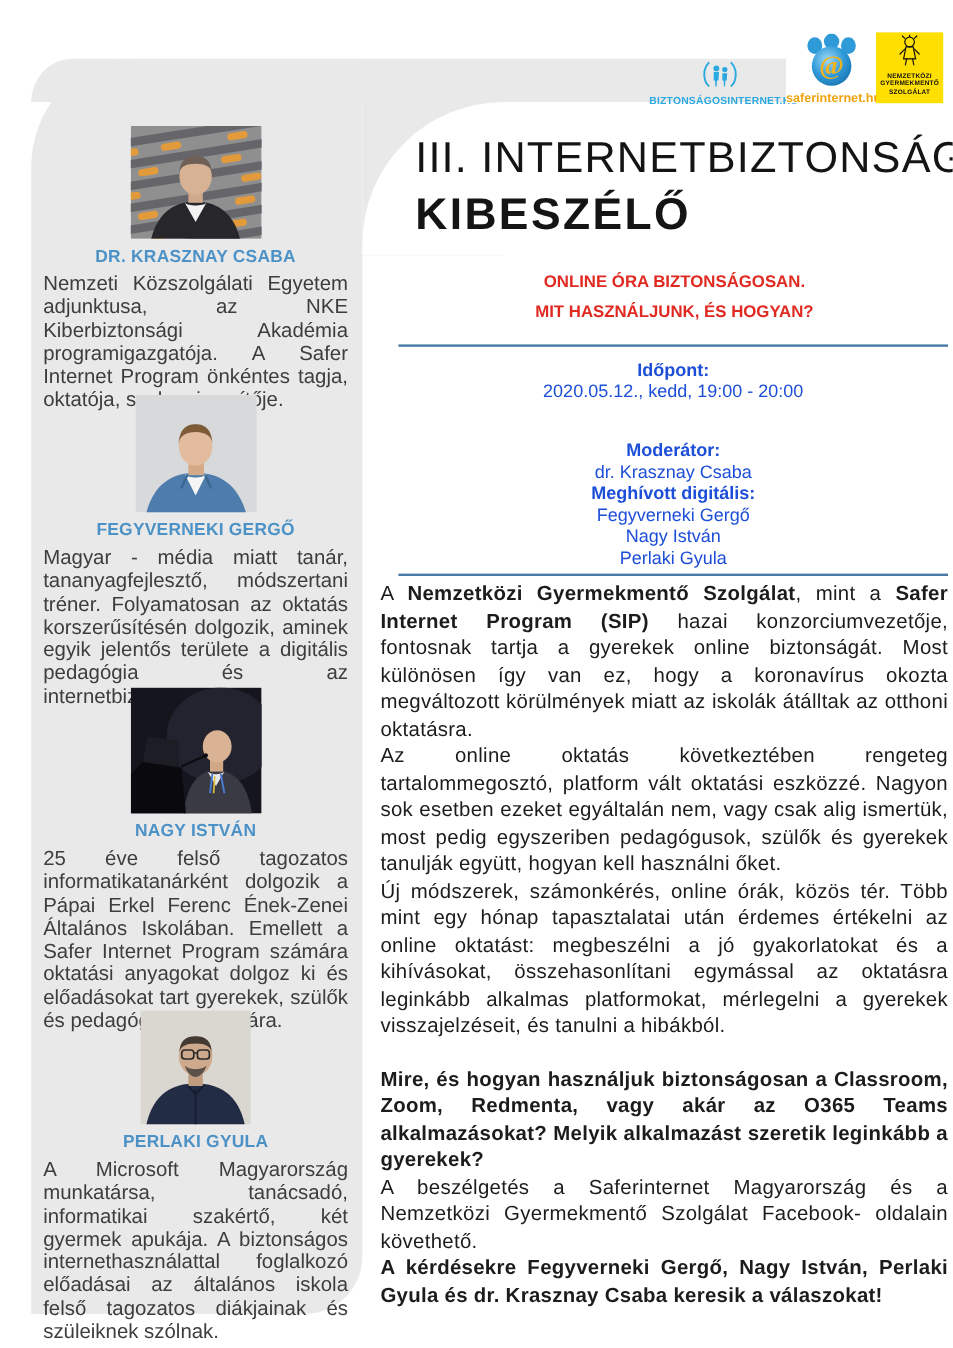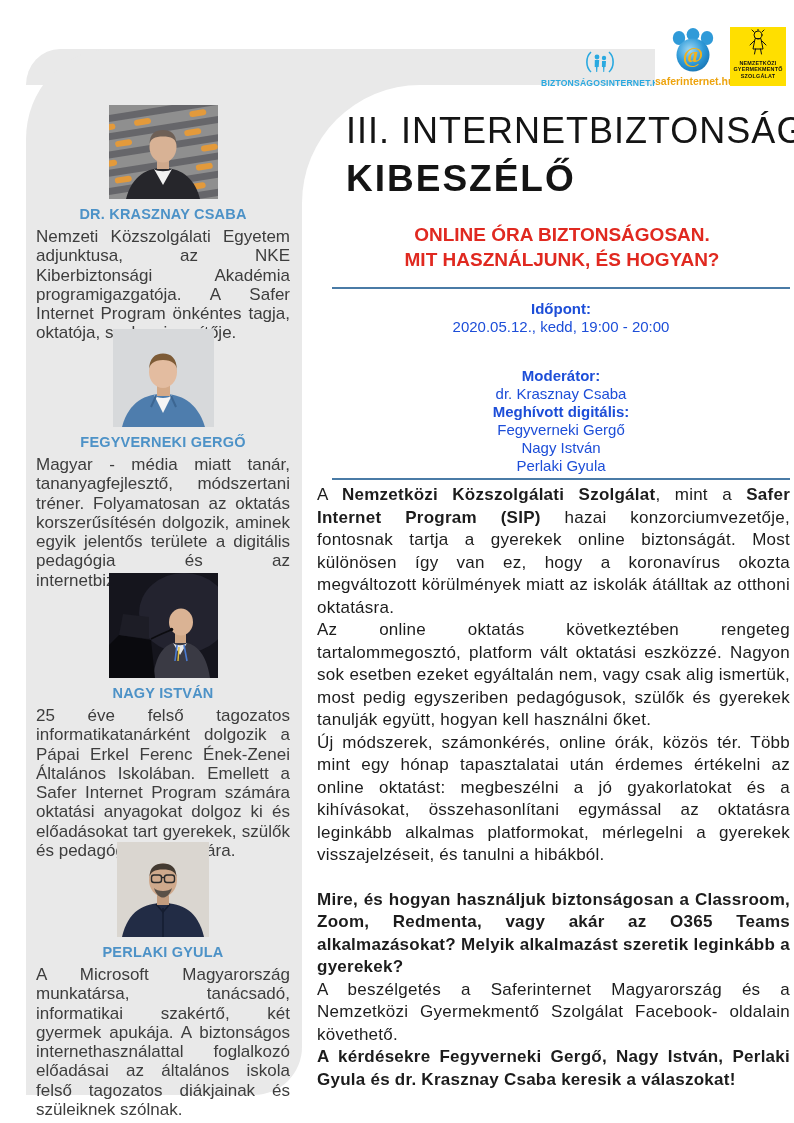--- a/index.html
+++ b/index.html
@@ -32,21 +32,21 @@
   .logo-safer { position:absolute; left:655px; top:28px; width:75px; height:58px; background:#fff; text-align:center; z-index:5; }
   .logo-safer .lbl { font-size:10.5px; font-weight:bold; color:#eda40f; white-space:nowrap; margin-top:-3px; }
   .logo-ngysz { position:absolute; left:730px; top:27px; width:56px; height:59px; background:#ffdf00; z-index:5; text-align:center; }
   .logo-ngysz .lbl { font-size:5.4px; font-weight:bold; color:#111; line-height:6.4px; letter-spacing:.2px; margin-top:1px; }
   
   .title { position:absolute; left:346px; top:110px; z-index:3; color:#141414; }
   .title .t1 { font-size:36px; font-weight:400; letter-spacing:1px; white-space:nowrap; }
   .title .t2 { font-size:37px; font-weight:700; letter-spacing:2px; margin-top:6px; white-space:nowrap; }
   .subtitle {
     position:absolute; left:330px; top:222px; width:464px; z-index:3;
-    text-align:center; color:#e02920; font-weight:700; font-size:19px; line-height:25px;
+    text-align:center; color:#e02920; font-weight:700; font-size:14px; line-height:25px;
   }
   .rule { position:absolute; height:0; border-top:2px solid #4a7ba6; z-index:3; }
   #rule1 { left:332px; top:287px; width:458px; }
   #rule2 { left:332px; top:478px; width:458px; }
   
   .event { position:absolute; left:330px; top:300px; width:462px; z-index:3;
            text-align:center; font-size:15px; line-height:18px; color:#1d4ed8; }
   .event .b { font-weight:700; }
   .event .spacer { height:31px; }
   
@@ -144,21 +144,21 @@
     <div>dr. Krasznay Csaba</div>
     <div class="b">Meghívott digitális:</div>
     <div>Fegyverneki Gergő</div>
     <div>Nagy István</div>
     <div>Perlaki Gyula</div>
   </div>
 
   <div class="rule" id="rule2"></div>
 
   <div class="body-col" id="body-paragraphs">
-      <p><span>A </span><span class="bold">Nemzetközi Közszolgálati Szolgálat</span><span>, mint a </span><span class="bold">Safer Internet Program (SIP)</span><span> hazai konzorciumvezetője, fontosnak tartja a gyerekek online biztonságát. Most különösen így van ez, hogy a koronavírus okozta megváltozott körülmények miatt az iskolák átálltak az otthoni oktatásra.</span></p>
+      <p><span>A </span><span class="bold">Nemzetközi Gyermekmentő Szolgálat</span><span>, mint a </span><span class="bold">Safer Internet Program (SIP)</span><span> hazai konzorciumvezetője, fontosnak tartja a gyerekek online biztonságát. Most különösen így van ez, hogy a koronavírus okozta megváltozott körülmények miatt az iskolák átálltak az otthoni oktatásra.</span></p>
       <p><span>Az online oktatás következtében rengeteg tartalommegosztó, platform vált oktatási eszközzé. Nagyon sok esetben ezeket egyáltalán nem, vagy csak alig ismertük, most pedig egyszeriben pedagógusok, szülők és gyerekek tanulják együtt, hogyan kell használni őket.</span></p>
       <p><span>Új módszerek, számonkérés, online órák, közös tér. Több mint egy hónap tapasztalatai után érdemes értékelni az online oktatást: megbeszélni a jó gyakorlatokat és a kihívásokat, összehasonlítani egymással az oktatásra leginkább alkalmas platformokat, mérlegelni a gyerekek visszajelzéseit, és tanulni a hibákból.</span></p>
       <div class="gap"></div>
       <p><span class="bold">Mire, és hogyan használjuk biztonságosan a Classroom, Zoom, Redmenta, vagy akár az O365 Teams alkalmazásokat? Melyik alkalmazást szeretik leginkább a gyerekek?</span></p>
       <p><span>A beszélgetés a Saferinternet Magyarország és a Nemzetközi Gyermekmentő Szolgálat Facebook- oldalain követhető.</span></p>
       <p><span class="bold">A kérdésekre Fegyverneki Gergő, Nagy István, Perlaki Gyula és dr. Krasznay Csaba keresik a válaszokat!</span></p>
     </div>
 
   <div class="speaker" id="sp1">
     <svg class="photo" width="109" height="94" viewBox="0 0 109 94">

